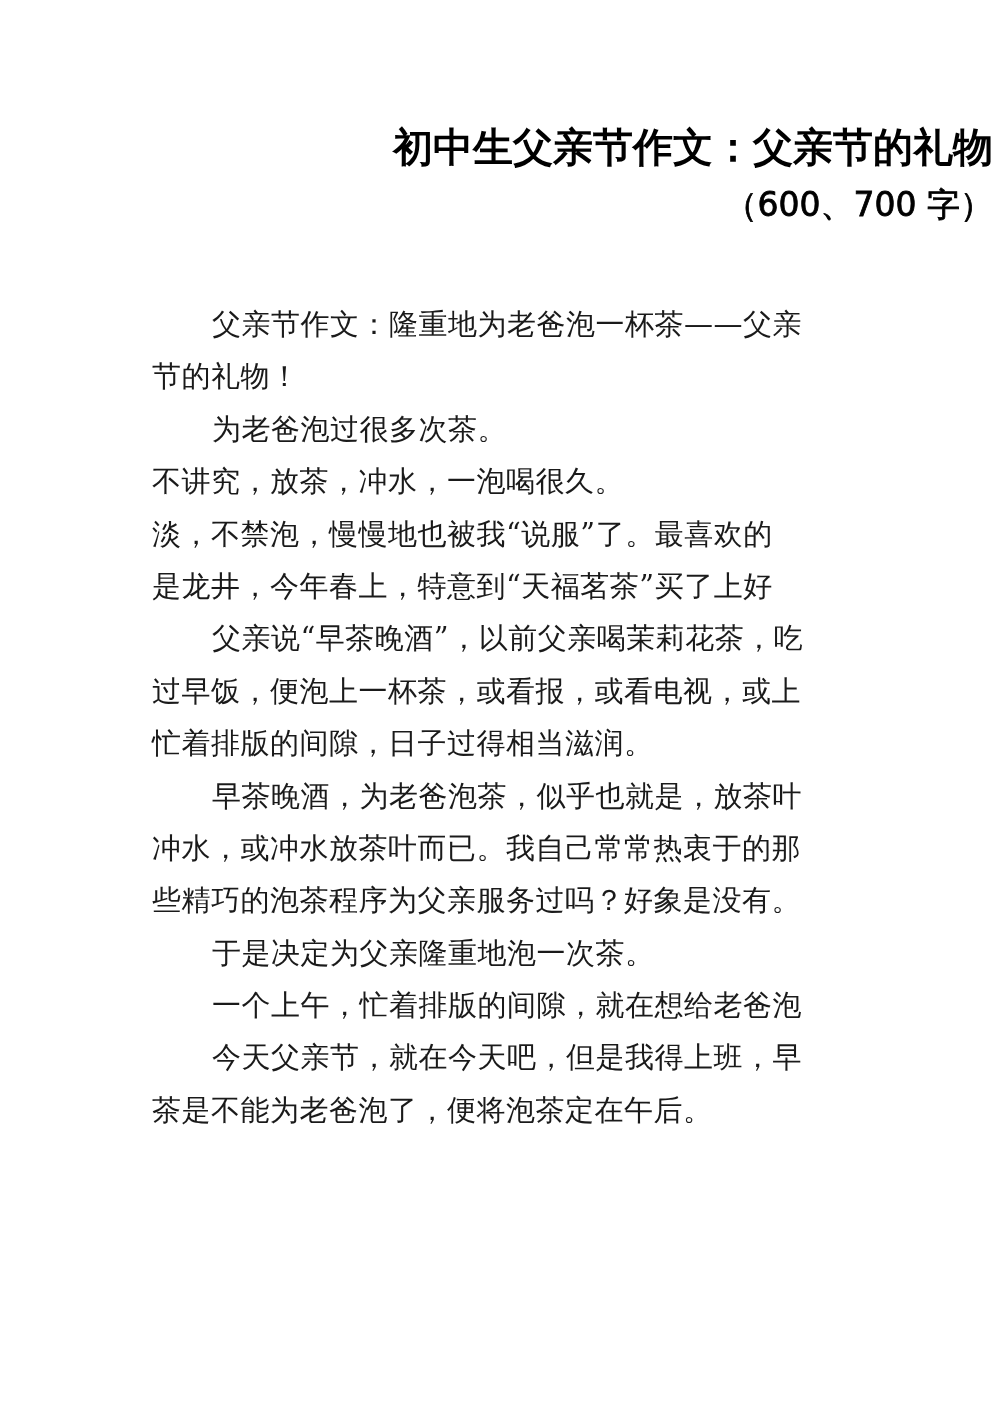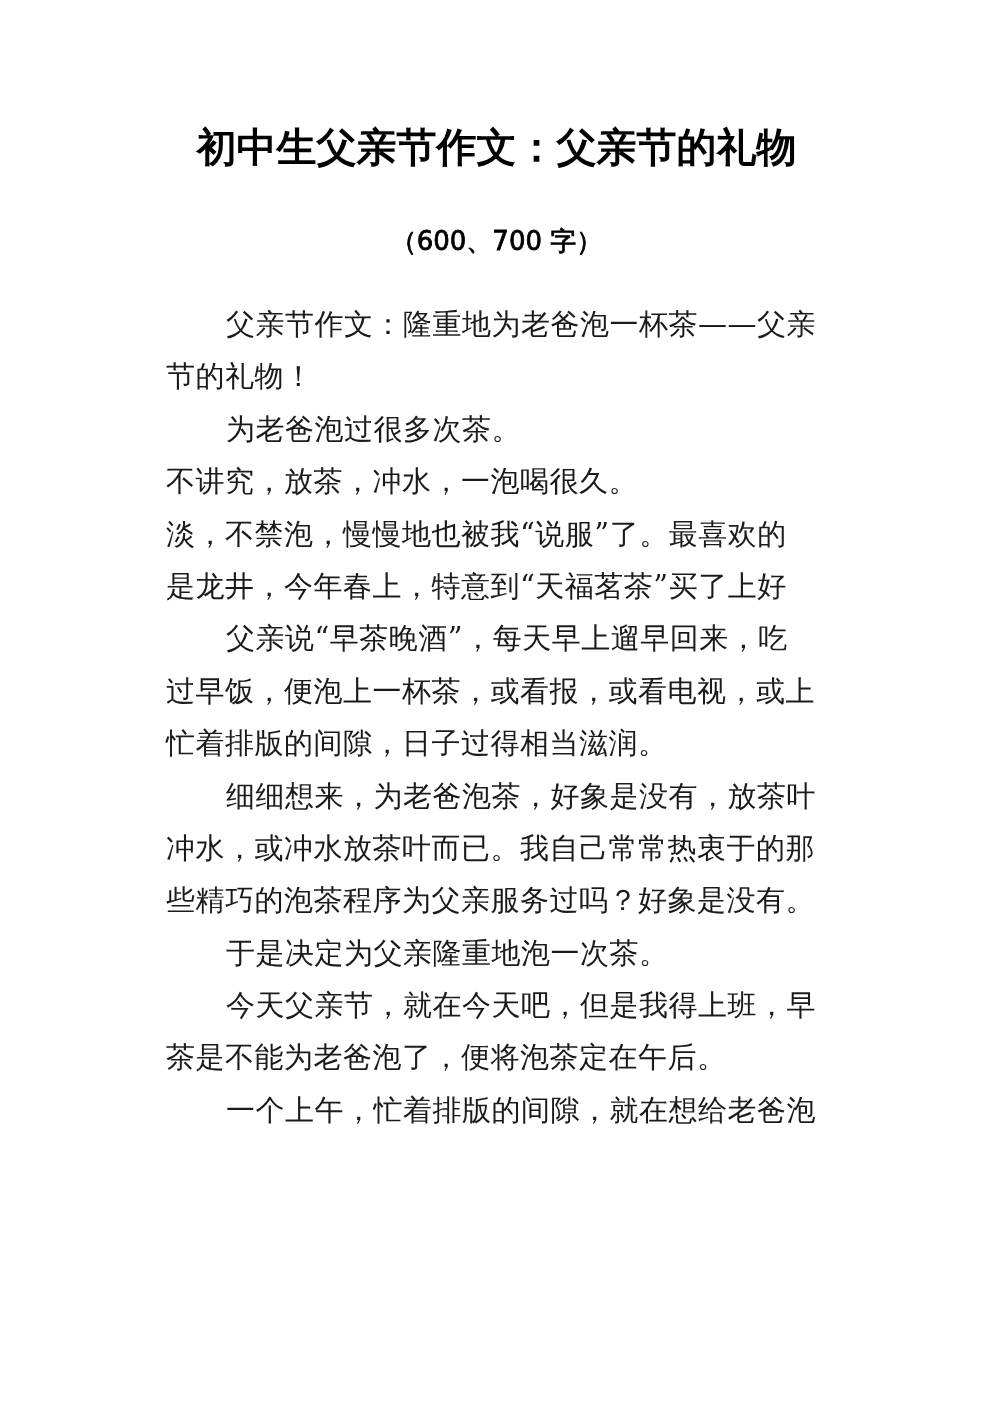--- a/index.html
+++ b/index.html
@@ -19,42 +19,41 @@
       left: 0; top: 0;
       width: 993px;
       height: 1404px;
       background: #ffffff;
     }
     .title-block {
       position: absolute;
       left: 0;
       top: 118px;
       width: 993px;
-      text-align: center;
+      text-align: right;
       font-family: "DejaVu Sans", sans-serif;
       font-weight: bold;
       color: #000000;
     }
     .title-line {
       display: block;
       font-size: 40px;
       line-height: 58px;
       height: 58px;
       letter-spacing: 0px;
       white-space: nowrap;
     }
     .title-line.sub {
       font-weight: normal;
-      font-size: 26px;
-      margin-top: 36px;
+      font-size: 33px;
       -webkit-text-stroke: 0.8px #000;
     }
     .body-text {
       position: absolute;
-      left: 166px;
+      left: 152px;
       top: 298px;
       width: 680px;
       font-family: "DejaVu Serif", serif;
       font-size: 29px;
       color: #1a1a1a;
     }
     .line {
       display: block;
       height: 52.4px;
       line-height: 52.4px;
@@ -89,38 +88,38 @@
     <div>
       <span class="line">不讲究，放茶，冲水，一泡喝很久。</span>
     </div>
 
     <div>
       <span class="line">淡，不禁泡，慢慢地也被我“说服”了。最喜欢的</span>
       <span class="line">是龙井，今年春上，特意到“天福茗茶”买了上好</span>
     </div>
 
     <div>
-      <span class="line indent">父亲说“早茶晚酒”，每天早上遛早回来，吃</span>
+      <span class="line indent">父亲说“早茶晚酒”，以前父亲喝茉莉花茶，吃</span>
       <span class="line">过早饭，便泡上一杯茶，或看报，或看电视，或上</span>
       <span class="line">忙着排版的间隙，日子过得相当滋润。</span>
     </div>
 
     <div>
-      <span class="line indent">细细想来，为老爸泡茶，好象是没有，放茶叶</span>
+      <span class="line indent">早茶晚酒，为老爸泡茶，似乎也就是，放茶叶</span>
       <span class="line">冲水，或冲水放茶叶而已。我自己常常热衷于的那</span>
       <span class="line">些精巧的泡茶程序为父亲服务过吗？好象是没有。</span>
     </div>
 
     <div>
       <span class="line indent">于是决定为父亲隆重地泡一次茶。</span>
     </div>
 
     <div>
-      <span class="line indent">今天父亲节，就在今天吧，但是我得上班，早</span>
-      <span class="line">茶是不能为老爸泡了，便将泡茶定在午后。</span>
+      <span class="line indent">一个上午，忙着排版的间隙，就在想给老爸泡</span>
     </div>
 
     <div>
-      <span class="line indent">一个上午，忙着排版的间隙，就在想给老爸泡</span>
+      <span class="line indent">今天父亲节，就在今天吧，但是我得上班，早</span>
+      <span class="line">茶是不能为老爸泡了，便将泡茶定在午后。</span>
     </div>
 
   </div>
 </div>
 
 </body></html>

